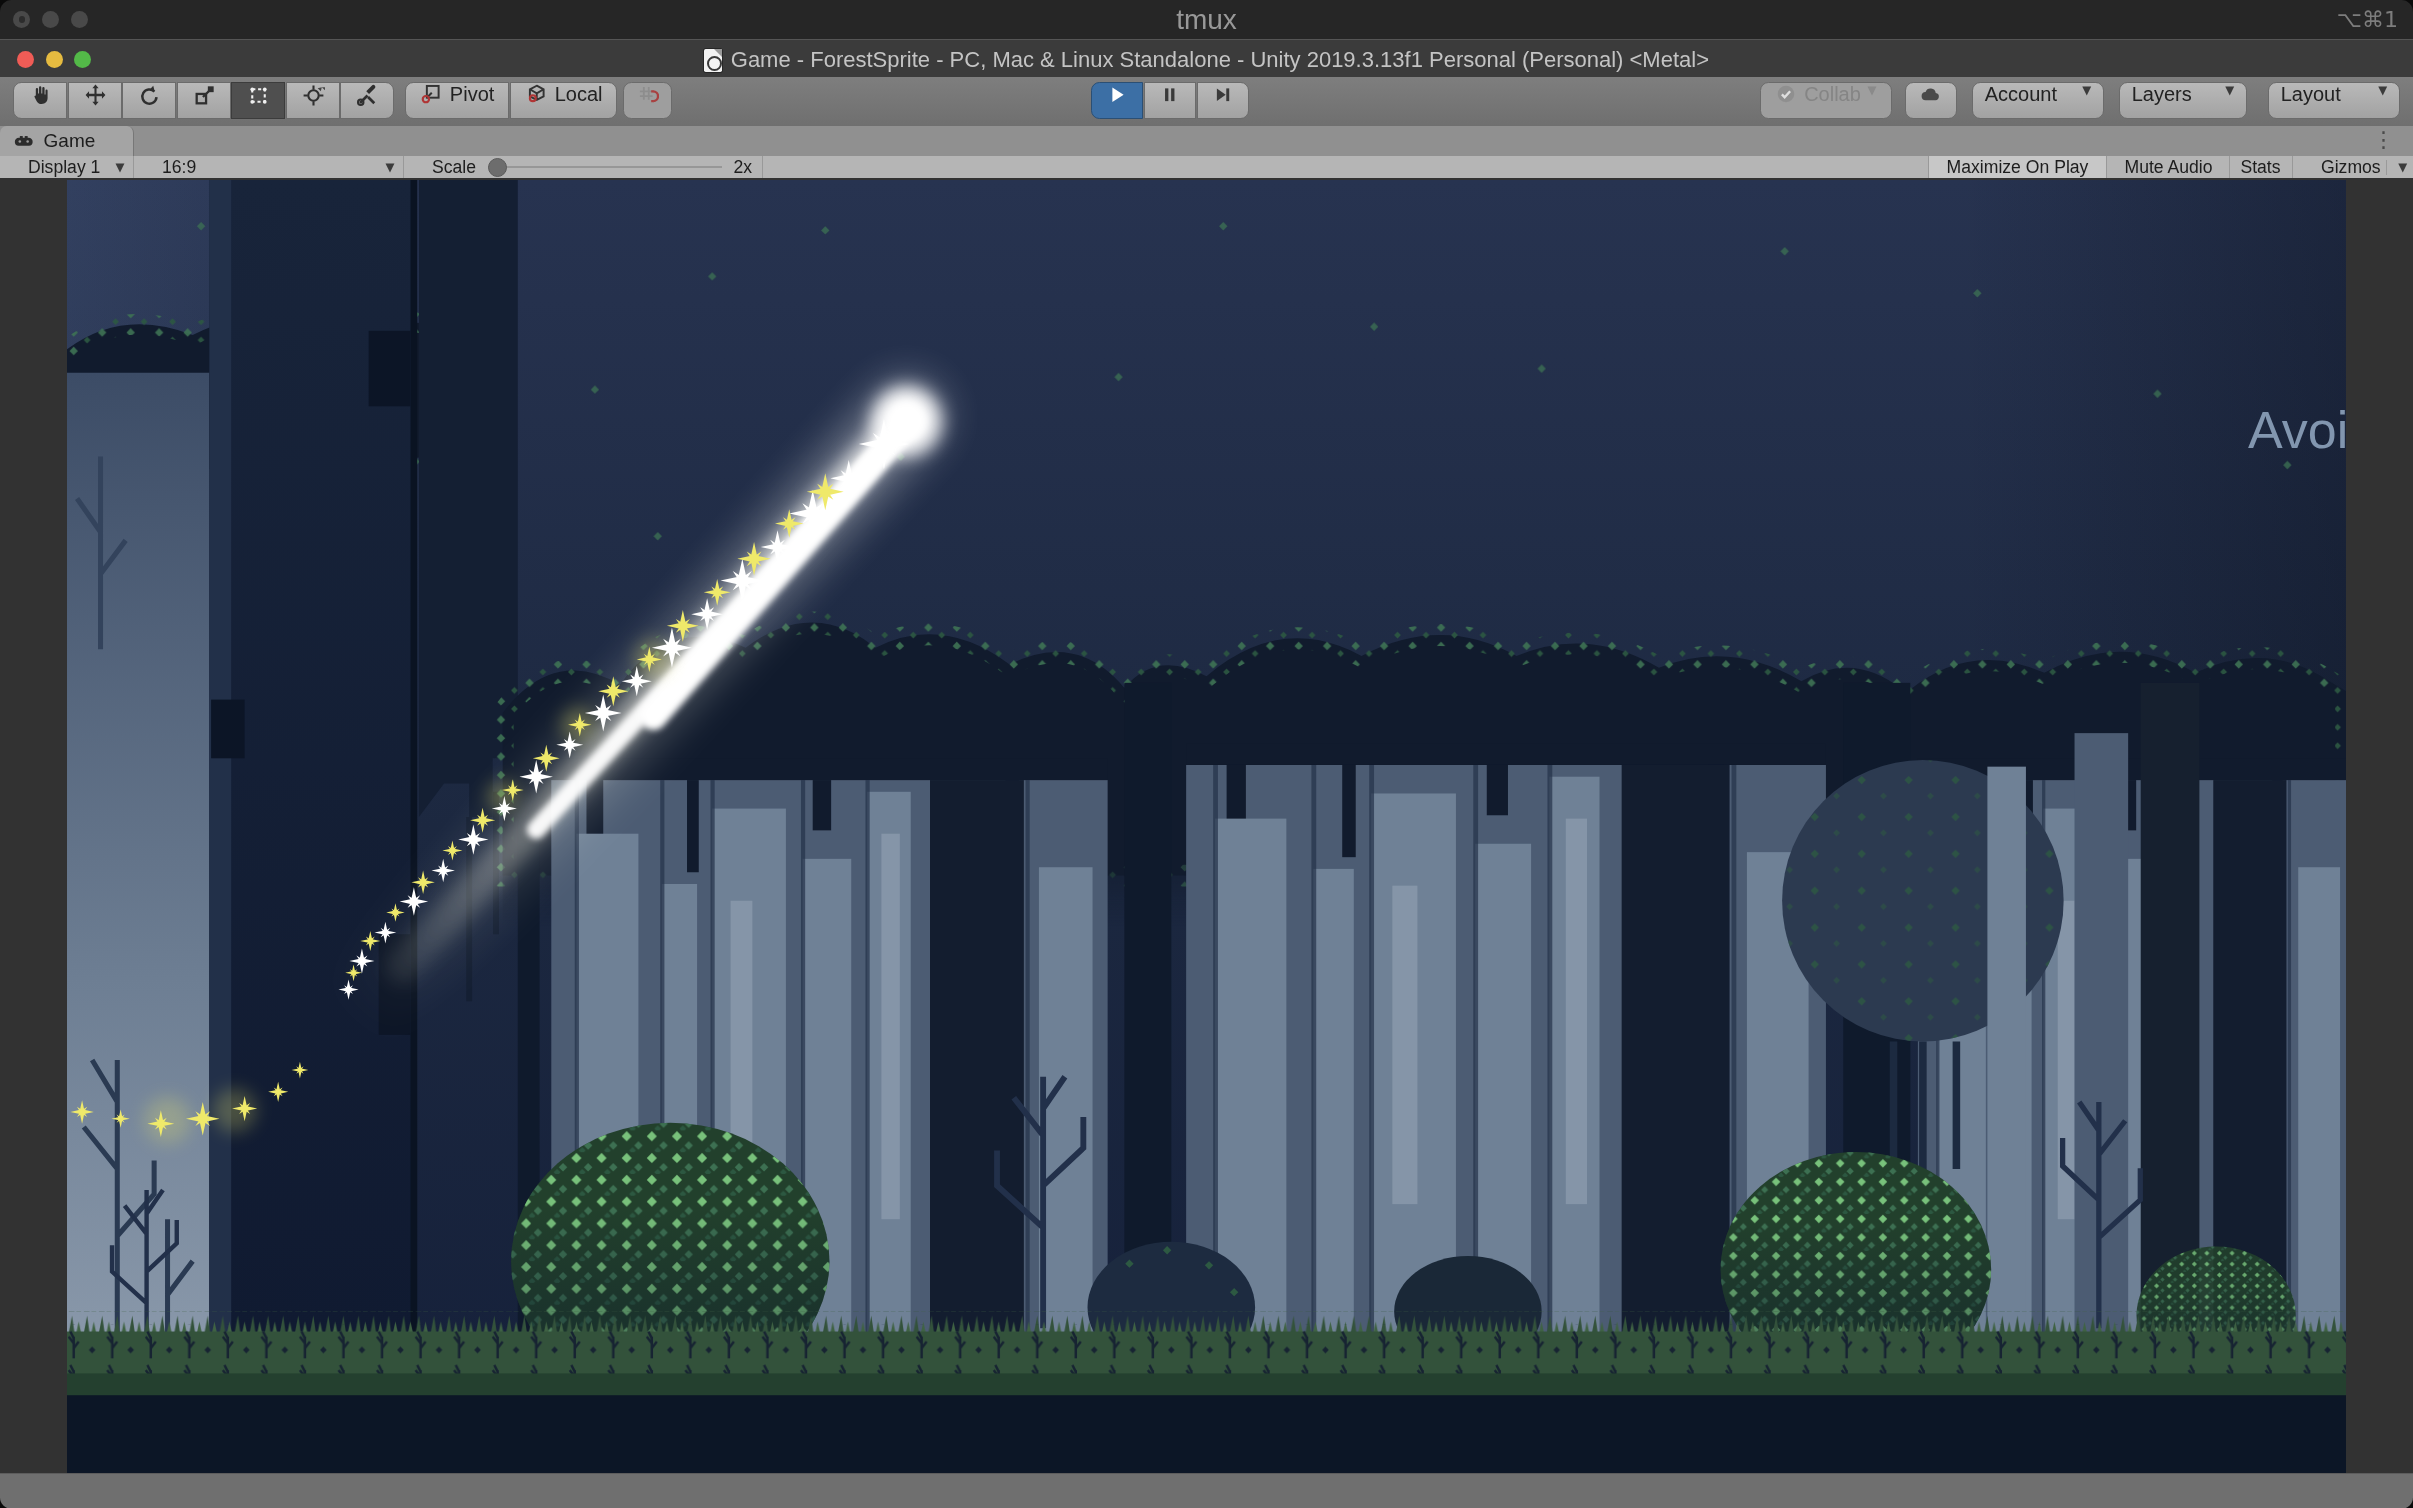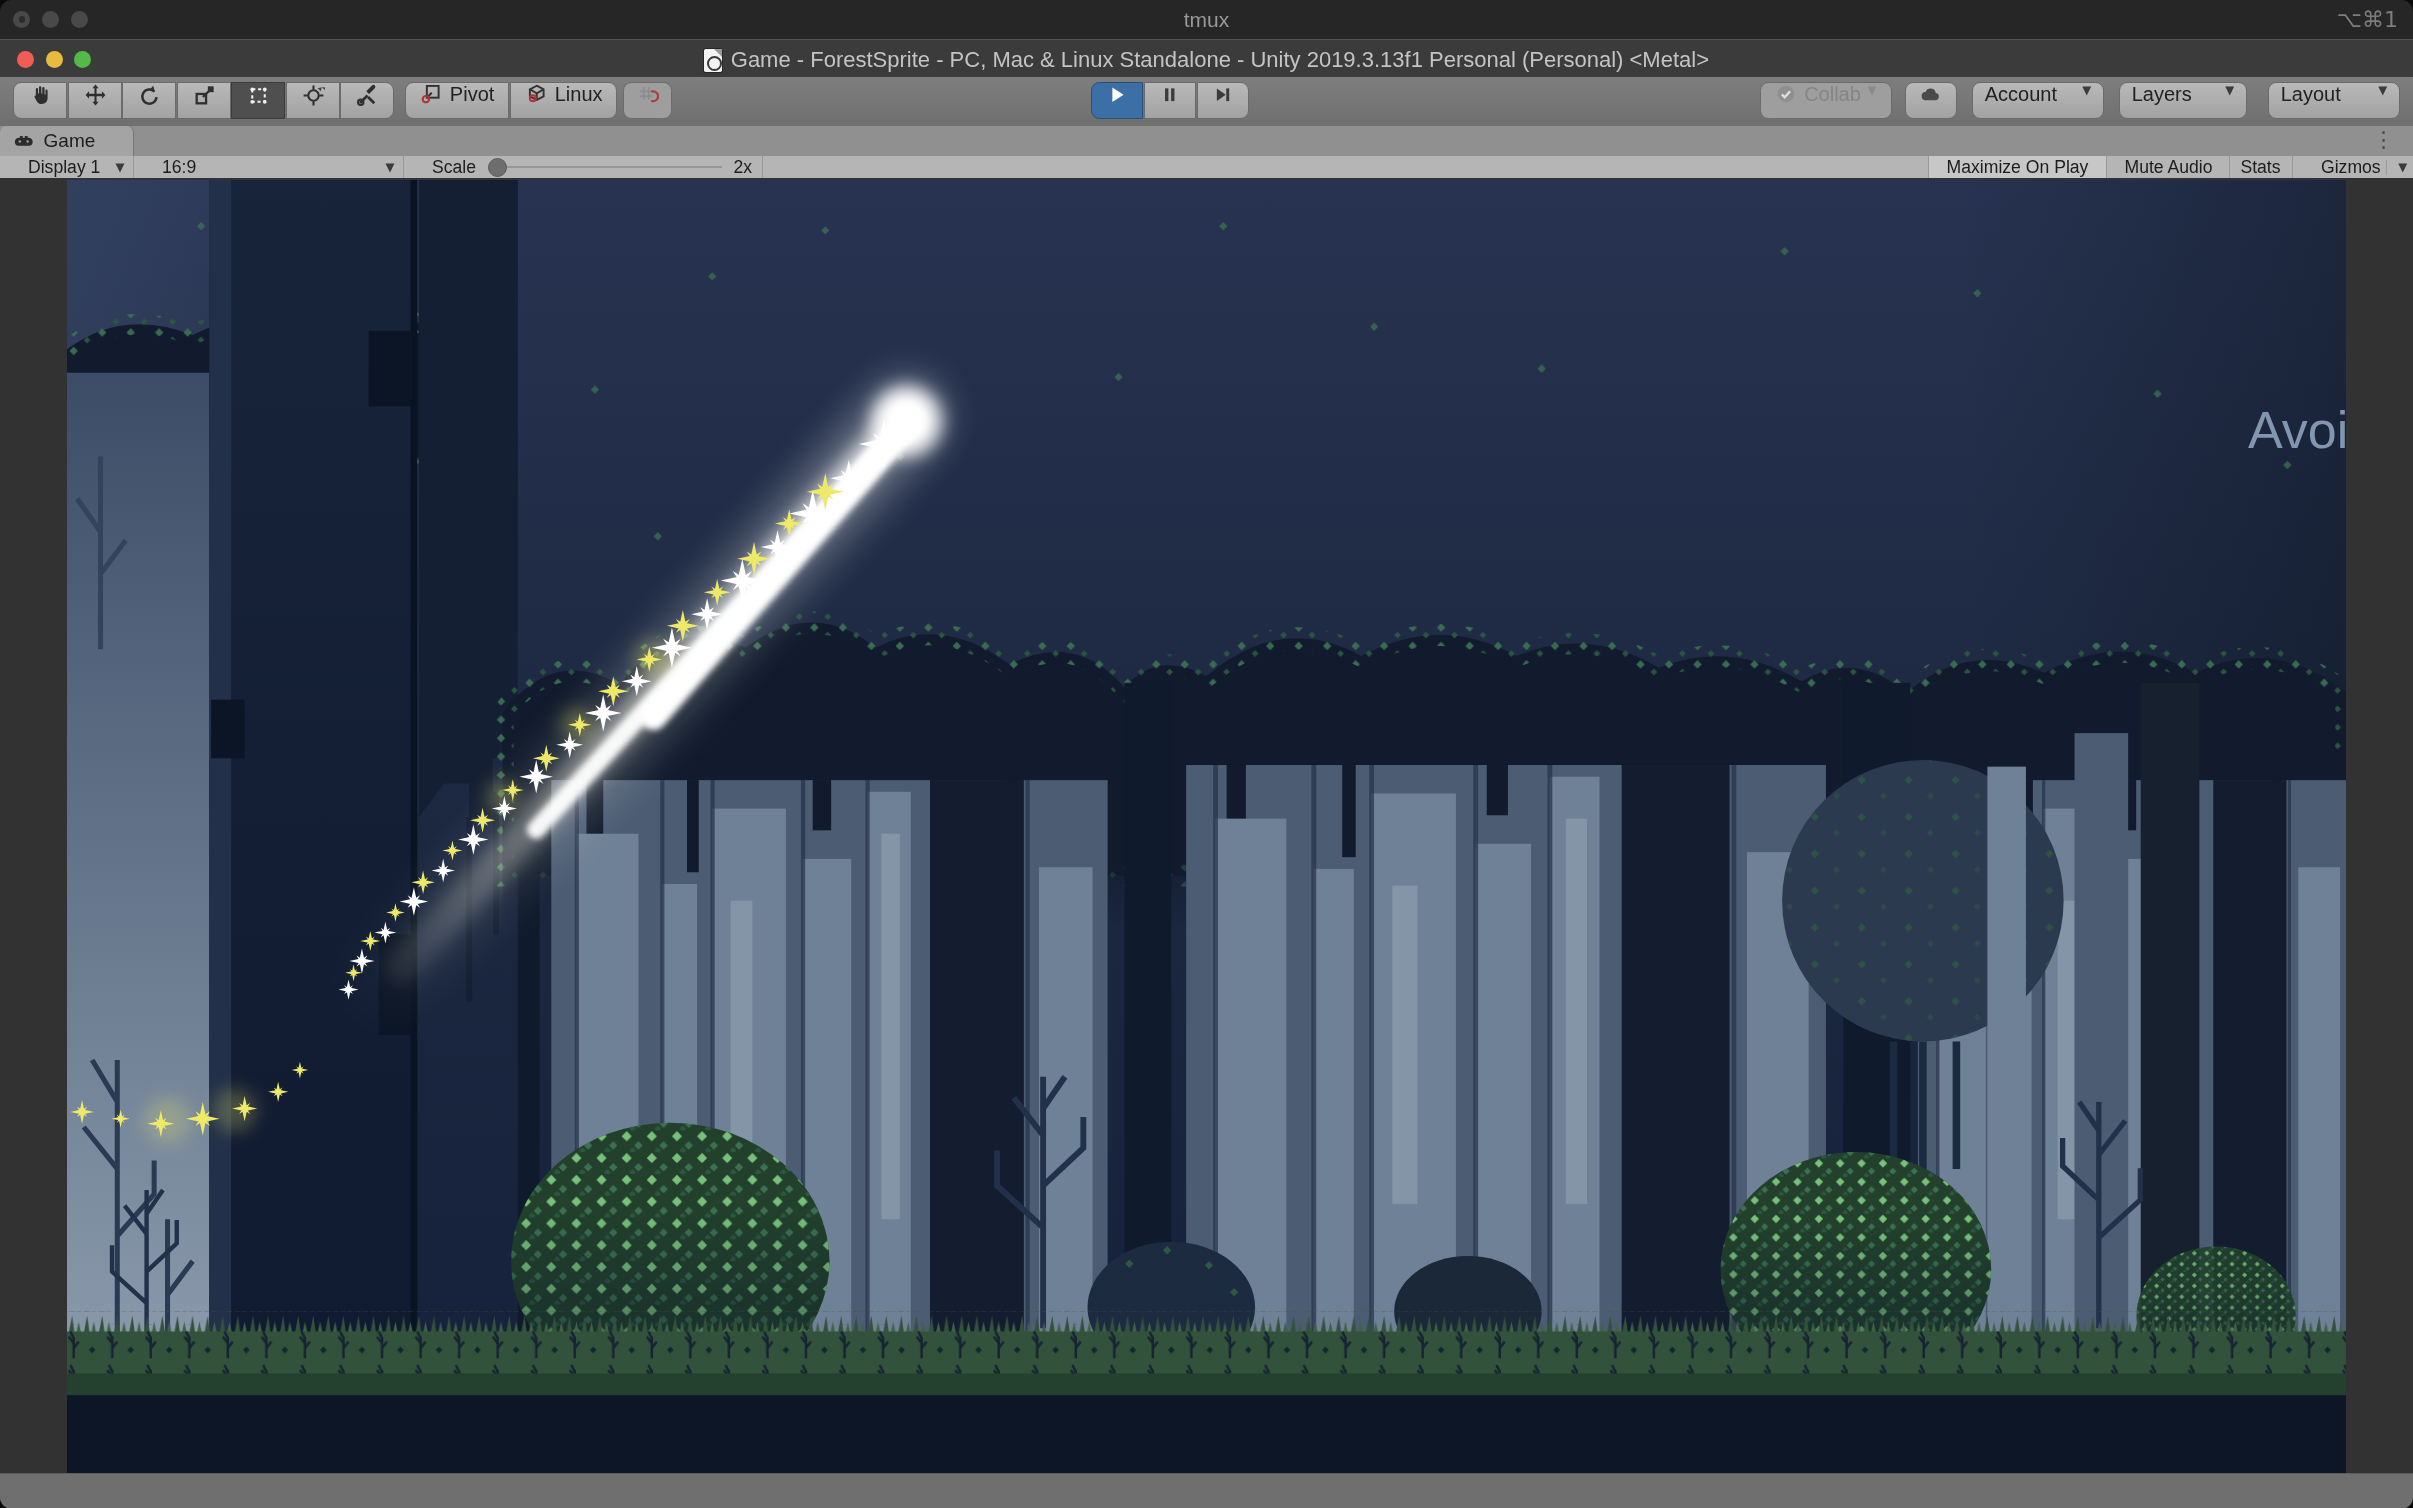--- a/index.html
+++ b/index.html
@@ -3,21 +3,21 @@
 <meta charset="utf-8">
 <style>
   html,body{margin:0;padding:0;background:#0a0a0a;width:2413px;height:1508px;overflow:hidden;
             font-family:"Liberation Sans","DejaVu Sans",sans-serif;}
   .screen{position:absolute;inset:0;width:2413px;height:1508px;}
 
   
   .tmux-bar{position:absolute;left:0;top:0;width:2413px;height:39px;background:var(--tmux-bar);
             border-radius:11.7px 11.7px 0 0;border-bottom:1.7px solid #111;}
   .tmux-title{position:absolute;left:0;right:0;top:0;height:39px;line-height:39px;text-align:center;
-              color:var(--tmux-text);font-size:21px;}
+              color:var(--tmux-text);font-size:28px;}
   .tmux-shortcut{position:absolute;right:15px;top:0;height:39px;line-height:39px;color:#7d7d7d;
                  font-size:22px;font-family:"DejaVu Sans",sans-serif;}
   .lights{position:absolute;left:13.4px;top:0;height:100%;display:flex;align-items:center;gap:11.7px;}
   .light{width:17px;height:17px;border-radius:50%;}
   .light.gray{background:var(--traffic-gray);}
   .light.gray.dot::after{content:"";display:block;width:6.7px;height:6.7px;border-radius:50%;
                          background:#2c2c2c;margin:5px auto;}
   .light.red{background:var(--traffic-red);}.light.yellow{background:var(--traffic-yellow);}
   .light.green{background:var(--traffic-green);}
 
@@ -163,21 +163,21 @@
           <path stroke="#333" stroke-width="2" d="M7 15l5-5"></path>
           <circle cx="6" cy="16.5" r="3.2" fill="none" stroke="#b03535" stroke-width="2.2"></circle>
         </svg>
       <span class="lbl">Pivot</span>
     </div>
     <div class="btn group-r" style="left:510px;width:107px;">
       <svg width="23.5" height="23.5" viewBox="0 0 24 24">
           <path fill="none" stroke="#333" stroke-width="2" d="M12 2.8l7 3.6v7.2L12 17.2 5 13.6V6.4zM12 10.6v6.6M5 6.4l7 4.2 7-4.2"></path>
           <circle cx="8" cy="15.5" r="3" fill="none" stroke="#b03535" stroke-width="2.2"></circle>
         </svg>
-      <span class="lbl">Linux</span>
+      <span class="lbl">Local</span>
     </div>
     <div class="btn group-a disabled" style="left:623px;width:49px;">
       <svg width="23.5" height="23.5" viewBox="0 0 24 24">
           <path stroke="#8d8d8d" stroke-width="1.8" d="M4 8.5h13M4 13.5h13M8 4v13M13 4v13"></path>
           <path fill="none" stroke="#a84040" stroke-width="2.4" d="M17.5 18.5a5 5 0 0 0 0-10"></path>
           <path stroke="#a84040" stroke-width="2.4" d="M15.5 18.5h2.4M15.5 8.5h2.4"></path>
         </svg>
     </div>
 
     <div class="btn group-l blue" style="left:1091px;width:52px;">

